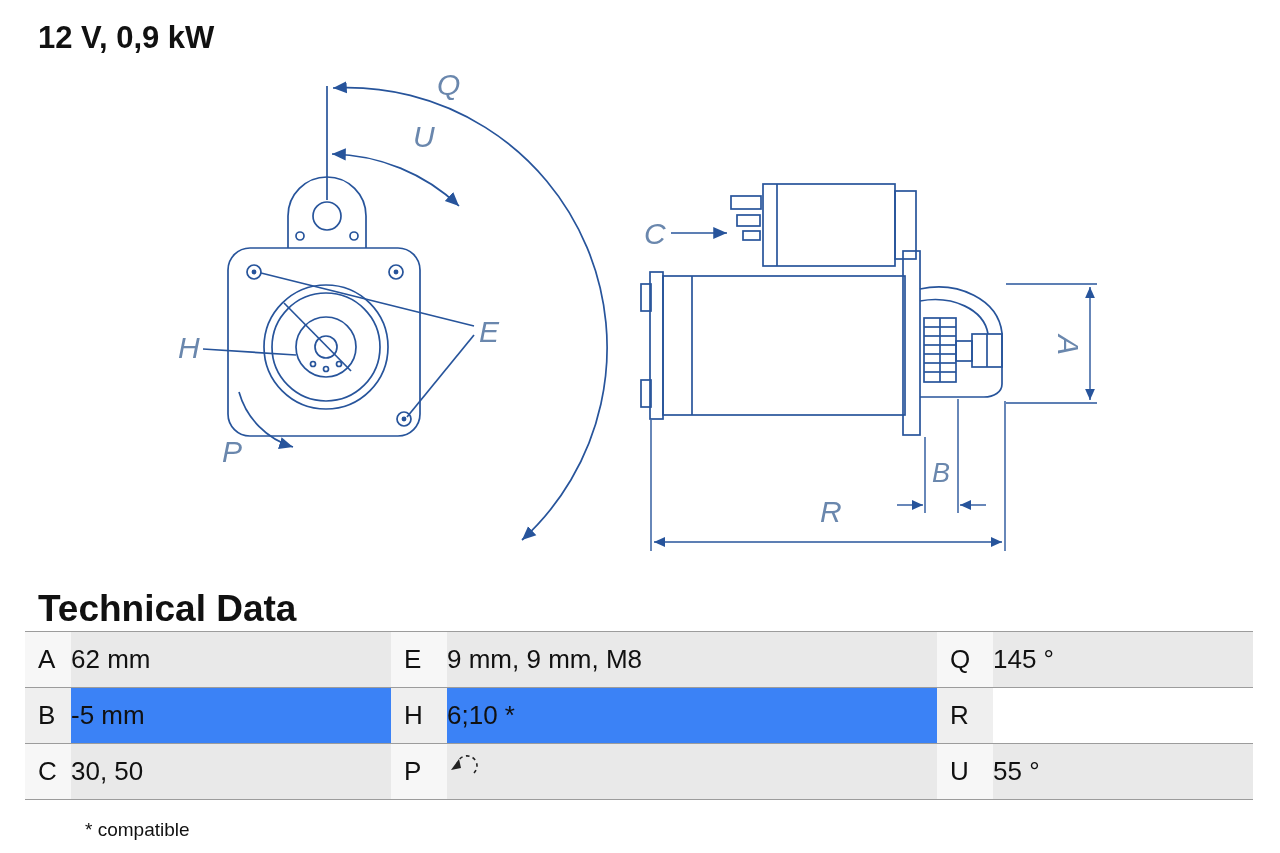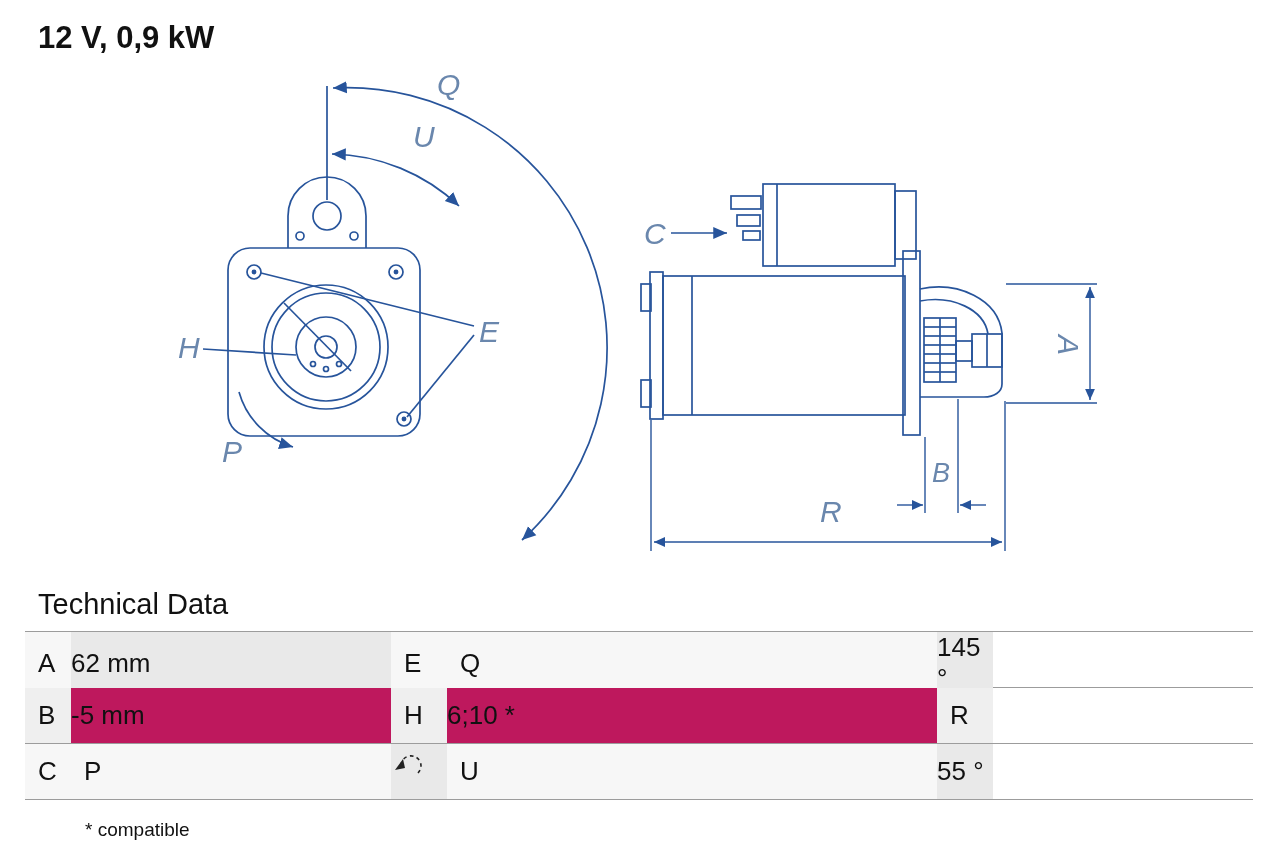--- a/index.html
+++ b/index.html
@@ -7,38 +7,38 @@
     position:relative; width:1280px; height:853px; background:#ffffff;
     font-family:"Liberation Sans", sans-serif; color:#111; overflow:hidden;
   }
   .title {
     position:absolute; top:20px; left:38px;
     font-size:31px; font-weight:bold; color:#111;
   }
   .diagram-svg { position:absolute; top:0; left:0; }
   .tech-heading {
     position:absolute; top:588px; left:38px;
-    font-size:29px; font-weight:normal; color:#111;
+    font-size:37px; font-weight:bold; color:#111;
   }
   .spec-table {
     position:absolute; top:631px; left:25px; width:1228px;
     border-top:1px solid #9c9c9c;
   }
   .spec-row {
     display:grid;
     grid-template-columns:46px 320px 56px 490px 56px 260px;
     height:55px;
     border-bottom:1px solid #9c9c9c;
   }
   .cell { display:flex; align-items:center; font-size:26px; color:#111; }
   .cell.key { padding-left:13px; }
   .cell.val { }
   .row-odd  .cell.val { background:#e9e9e9; }
   .row-odd  .cell.key { background:#f7f7f7; }
-  .row-even .cell.val { background:#be185d;text-align:right; }
+  .row-even .cell.val { background:#3b82f6;text-align:right; }
   .row-even .cell.key { background:#efefef; }
   .footnote {
     position:absolute; top:802px; left:85px;
     font-size:19px; color:#111;margin-top:17px;
   }
   .rot-icon { display:block; }
 </style>
 </head>
 <body>
 
@@ -159,34 +159,36 @@
   </svg>
 
   <div class="tech-heading">Technical Data</div>
 
   <div class="spec-table">
 
     <div class="spec-row row-odd">
       <div class="cell key">A</div>
       <div class="cell val">62 mm</div>
       <div class="cell key">E</div>
+      <div class="cell val">9 mm, 9 mm, M8</div>
       <div class="cell key">Q</div>
       <div class="cell val">145 °</div>
     </div>
 
     <div class="spec-row row-even">
       <div class="cell key">B</div>
       <div class="cell val">-5 mm</div>
       <div class="cell key">H</div>
       <div class="cell val">6;10 *</div>
       <div class="cell key">R</div>
     </div>
 
     <div class="spec-row row-odd">
       <div class="cell key">C</div>
+      <div class="cell val">30, 50</div>
       <div class="cell key">P</div>
       <div class="cell val">
         <svg class="rot-icon" width="34" height="34" viewBox="0 0 34 34">
           <path d="M 27,18 A 10,10 0 1 0 10,11" fill="none" stroke="#222" stroke-width="1.6" stroke-dasharray="3.5,3.5"></path>
           <polygon points="4,15 12,4 14,13" fill="#222"></polygon>
         </svg>
         <span></span>
       </div>
       <div class="cell key">U</div>
       <div class="cell val">55 °</div>

